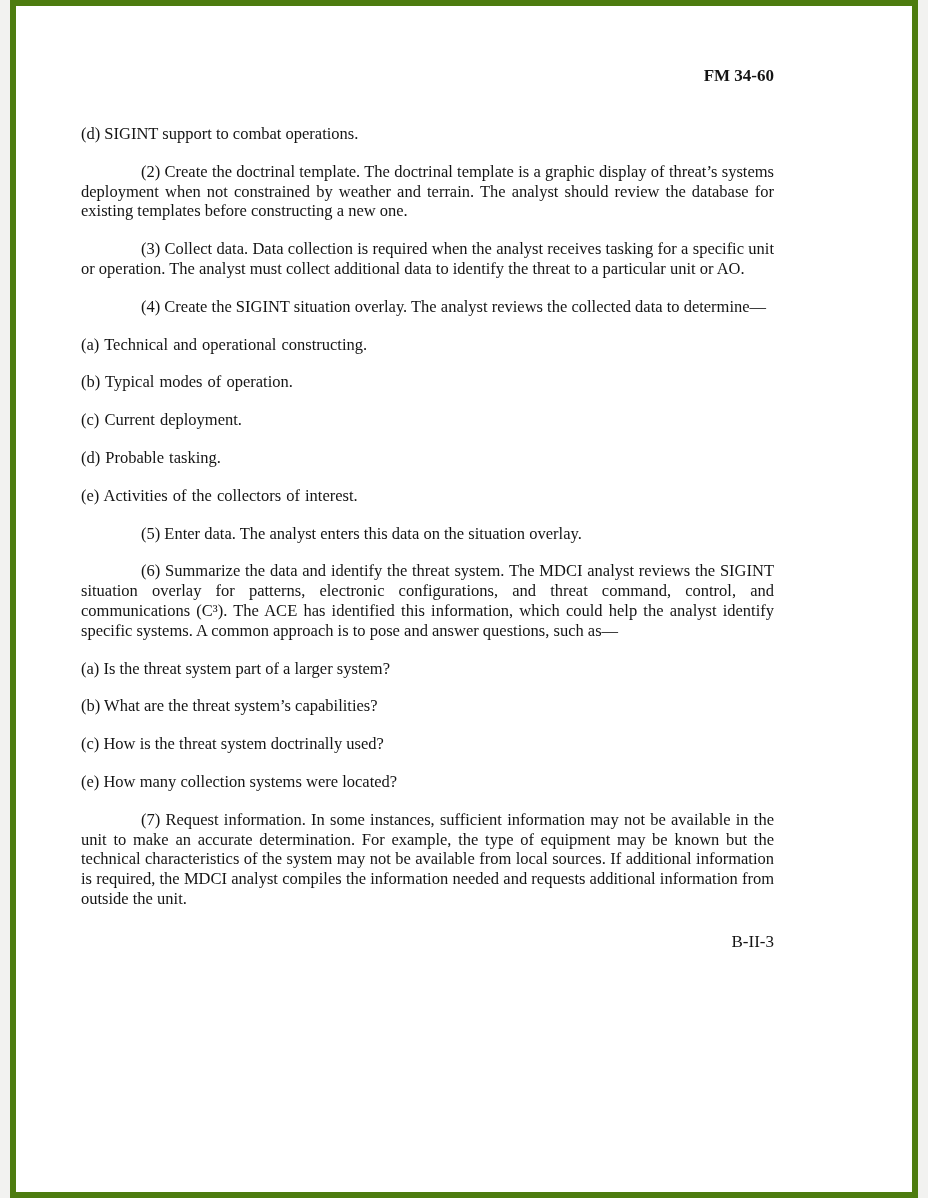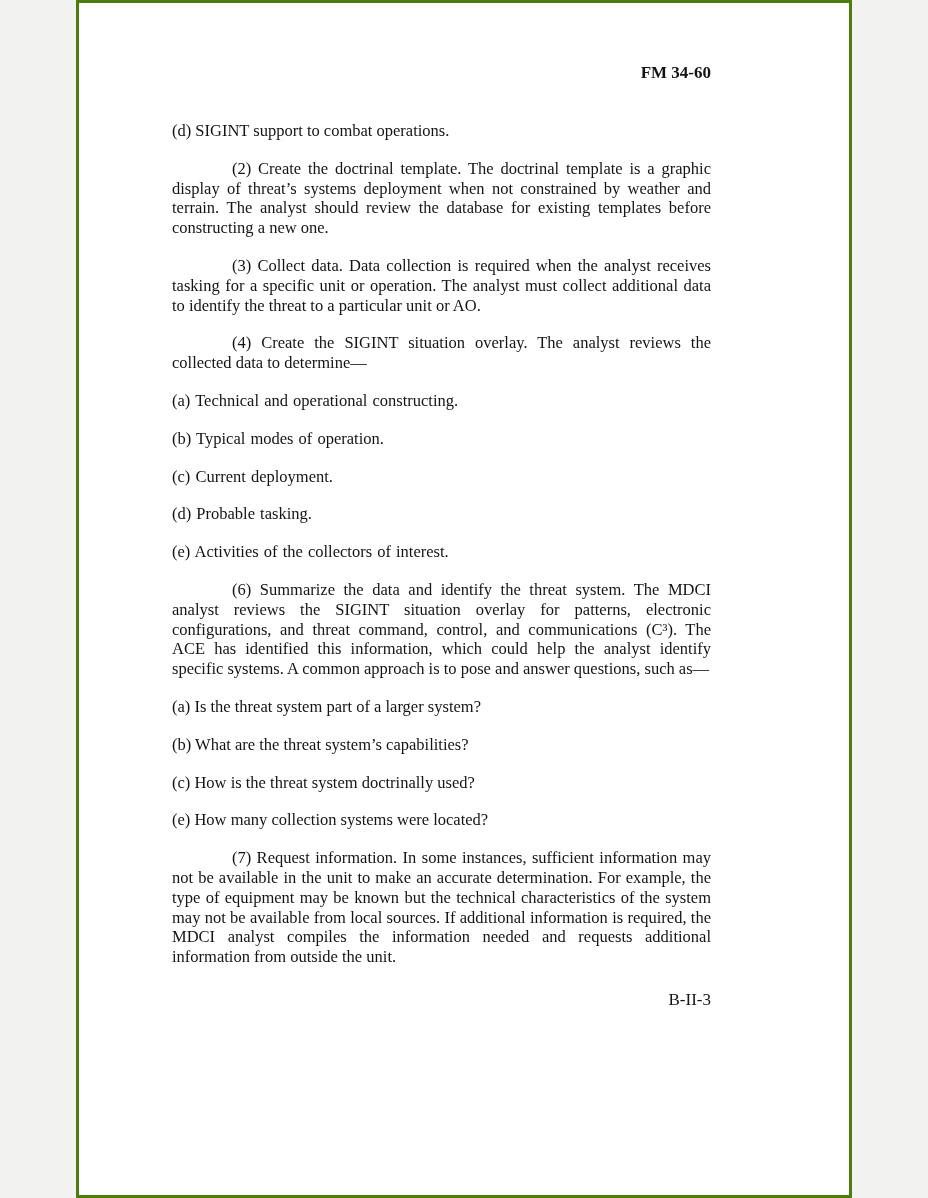--- a/index.html
+++ b/index.html
@@ -3,28 +3,28 @@
 <meta charset="utf-8">
 <style>
   html, body {
     margin: 0;
     padding: 0;
     background: #f2f2f0;
   }
   .page {
     position: relative;
     box-sizing: border-box;
-    width: 776px;
+    width: 908px;
     height: 1198px;
     margin: 0 auto;
     background: #ffffff;
-    border: 3px solid #4d7c0f;
+    border: 6px solid #4d7c0f;
     font-family: "Liberation Serif", "DejaVu Serif", serif;
     color: #141414;
-    padding: 60px 138px 0 85px;
+    padding: 60px 138px 0 57px;
   }
   .page-header {
     text-align: right;
     font-weight: bold;
     font-size: 17px;
     line-height: 20px;
     margin-bottom: 38px;
   }
   .content p {
     margin: 0 0 18px 8px;
@@ -71,20 +71,21 @@
     <p class="para">(3) Collect data. Data collection is required when the analyst receives tasking for a specific unit or operation. The analyst must collect additional data to identify the threat to a particular unit or AO.</p>
 
     <p class="para">(4) Create the SIGINT situation overlay. The analyst reviews the collected data to determine—</p>
 
     <p class="sub-item-wide-gap">(a)  Technical and operational constructing.</p>
     <p class="sub-item-wide-gap">(b)  Typical modes of operation.</p>
     <p class="sub-item-wide-gap">(c)  Current deployment.</p>
     <p class="sub-item-wide-gap">(d)  Probable tasking.</p>
     <p class="sub-item-wide-gap">(e)  Activities of the collectors of interest.</p>
 
+    <p class="para">(5)  Enter data. The analyst enters this data on the situation overlay.</p>
 
     <p class="para">(6)  Summarize the data and identify the threat system. The MDCI analyst reviews the SIGINT situation overlay for patterns, electronic configurations, and threat command, control, and communications (C³). The ACE has identified this information, which could help the analyst identify specific systems. A common approach is to pose and answer questions, such as—</p>
 
     <p class="sub-item">(a) Is the threat system part of a larger system?</p>
     <p class="sub-item">(b) What are the threat system’s capabilities?</p>
     <p class="sub-item">(c) How is the threat system doctrinally used?</p>
     <p class="sub-item">(e) How many collection systems were located?</p>
 
     <p class="para">(7) Request information. In some instances, sufficient information may not be available in the unit to make an accurate determination. For example, the type of equipment may be known but the technical characteristics of the system may not be available from local sources. If additional information is required, the MDCI analyst compiles the information needed and requests additional information from outside the unit.</p>
   </div>

